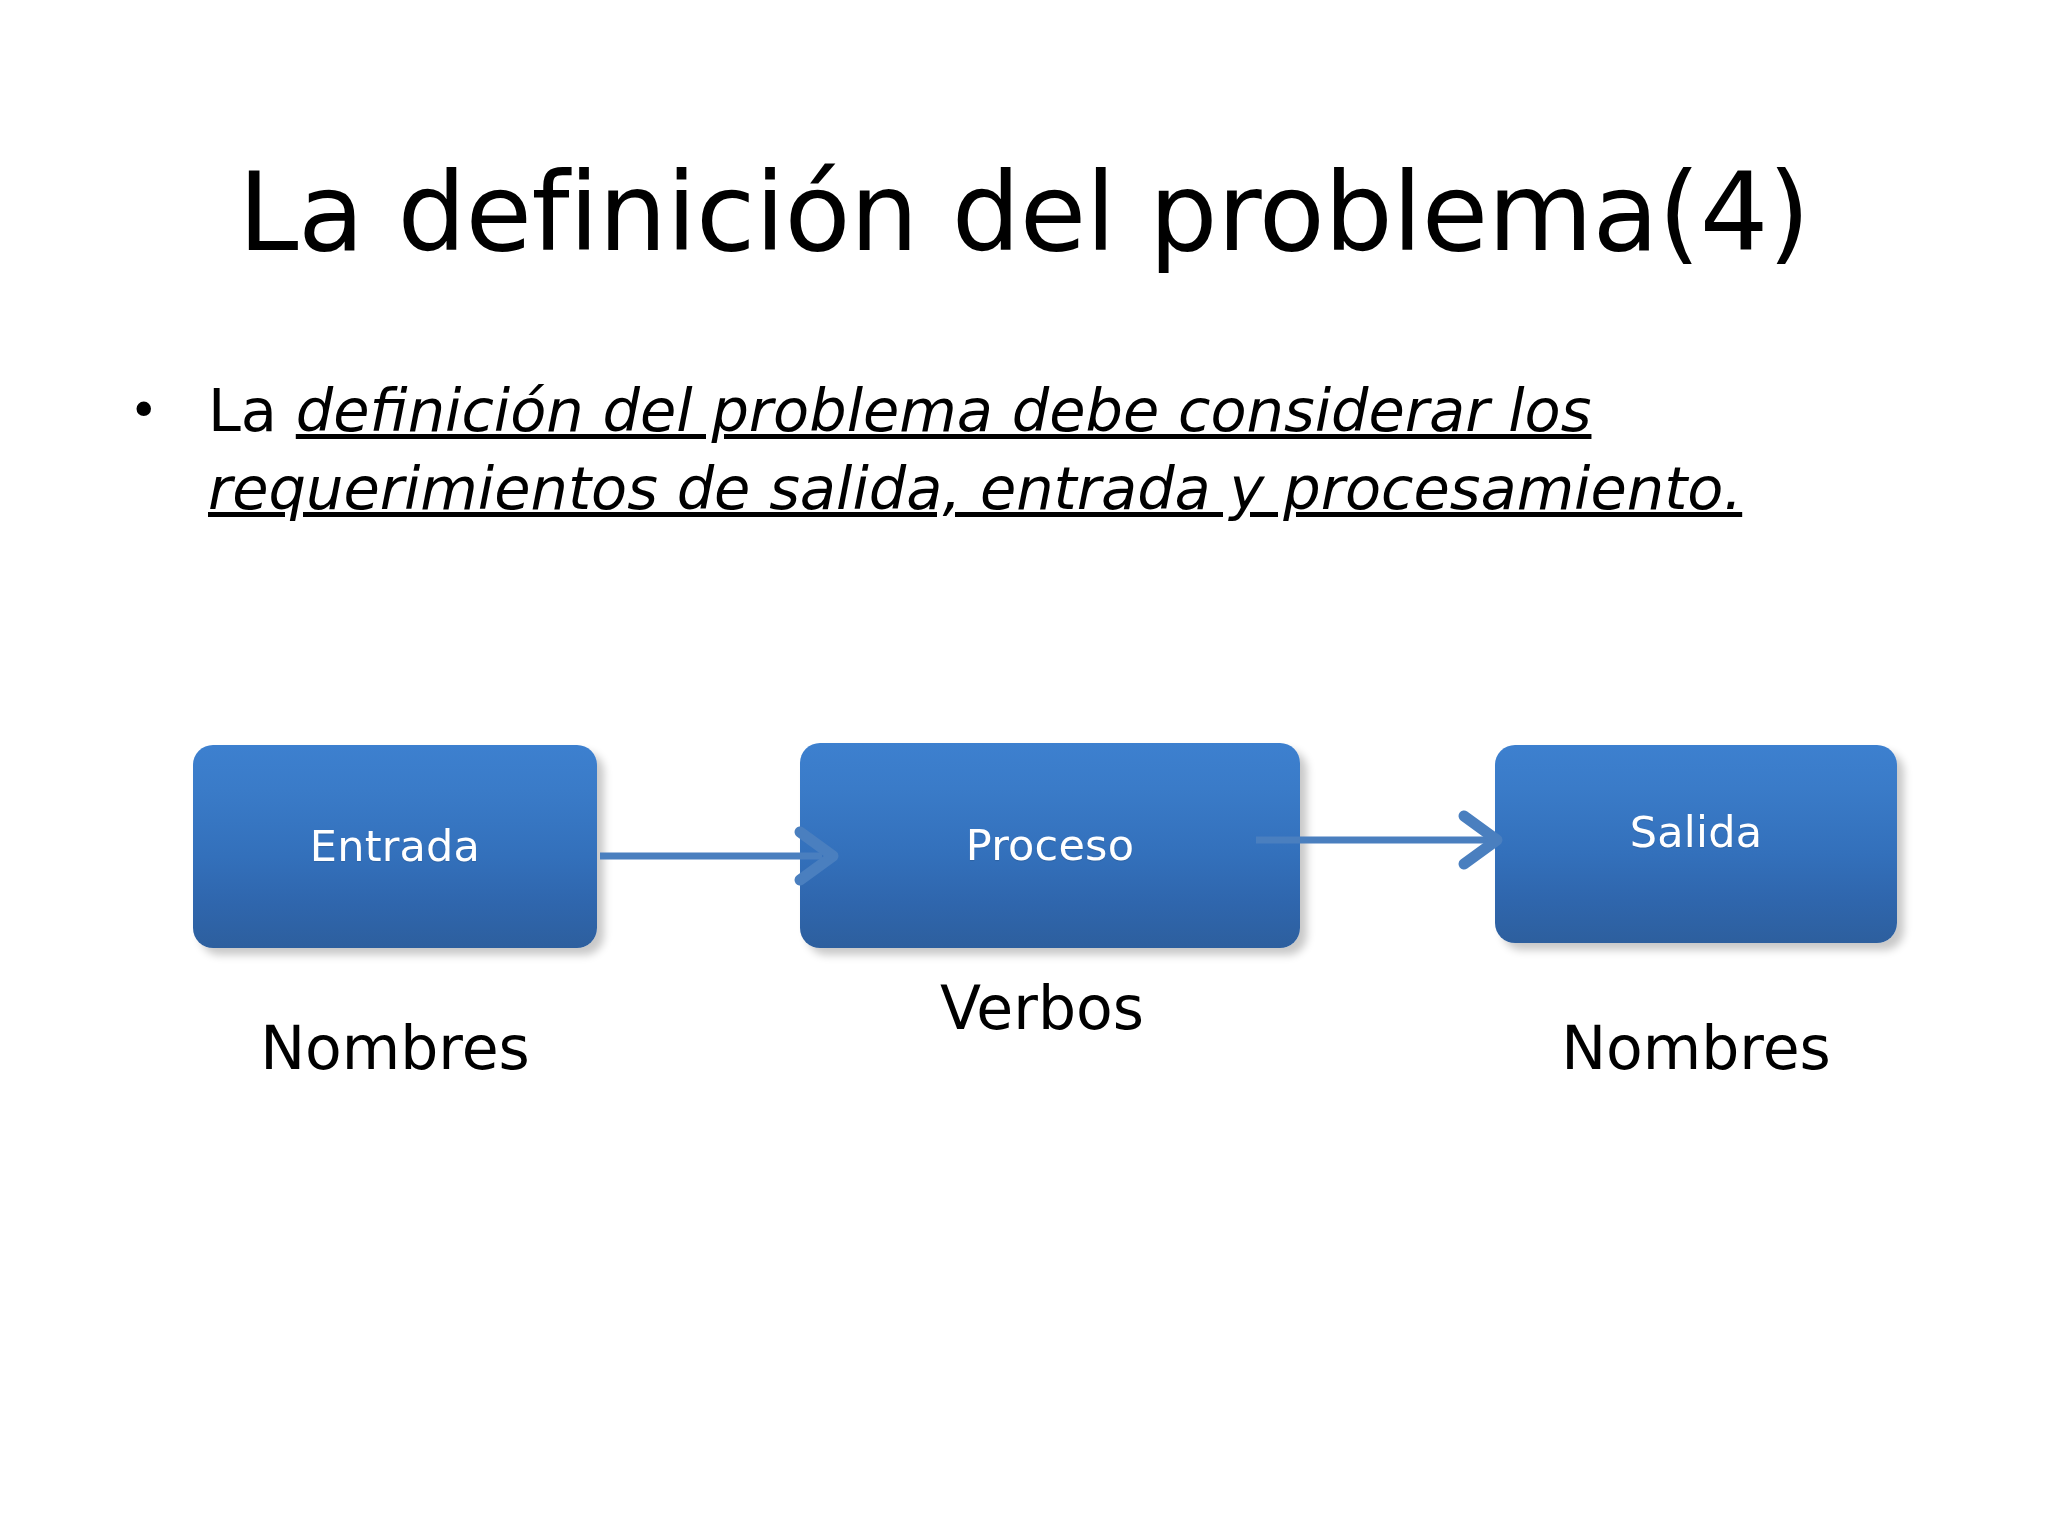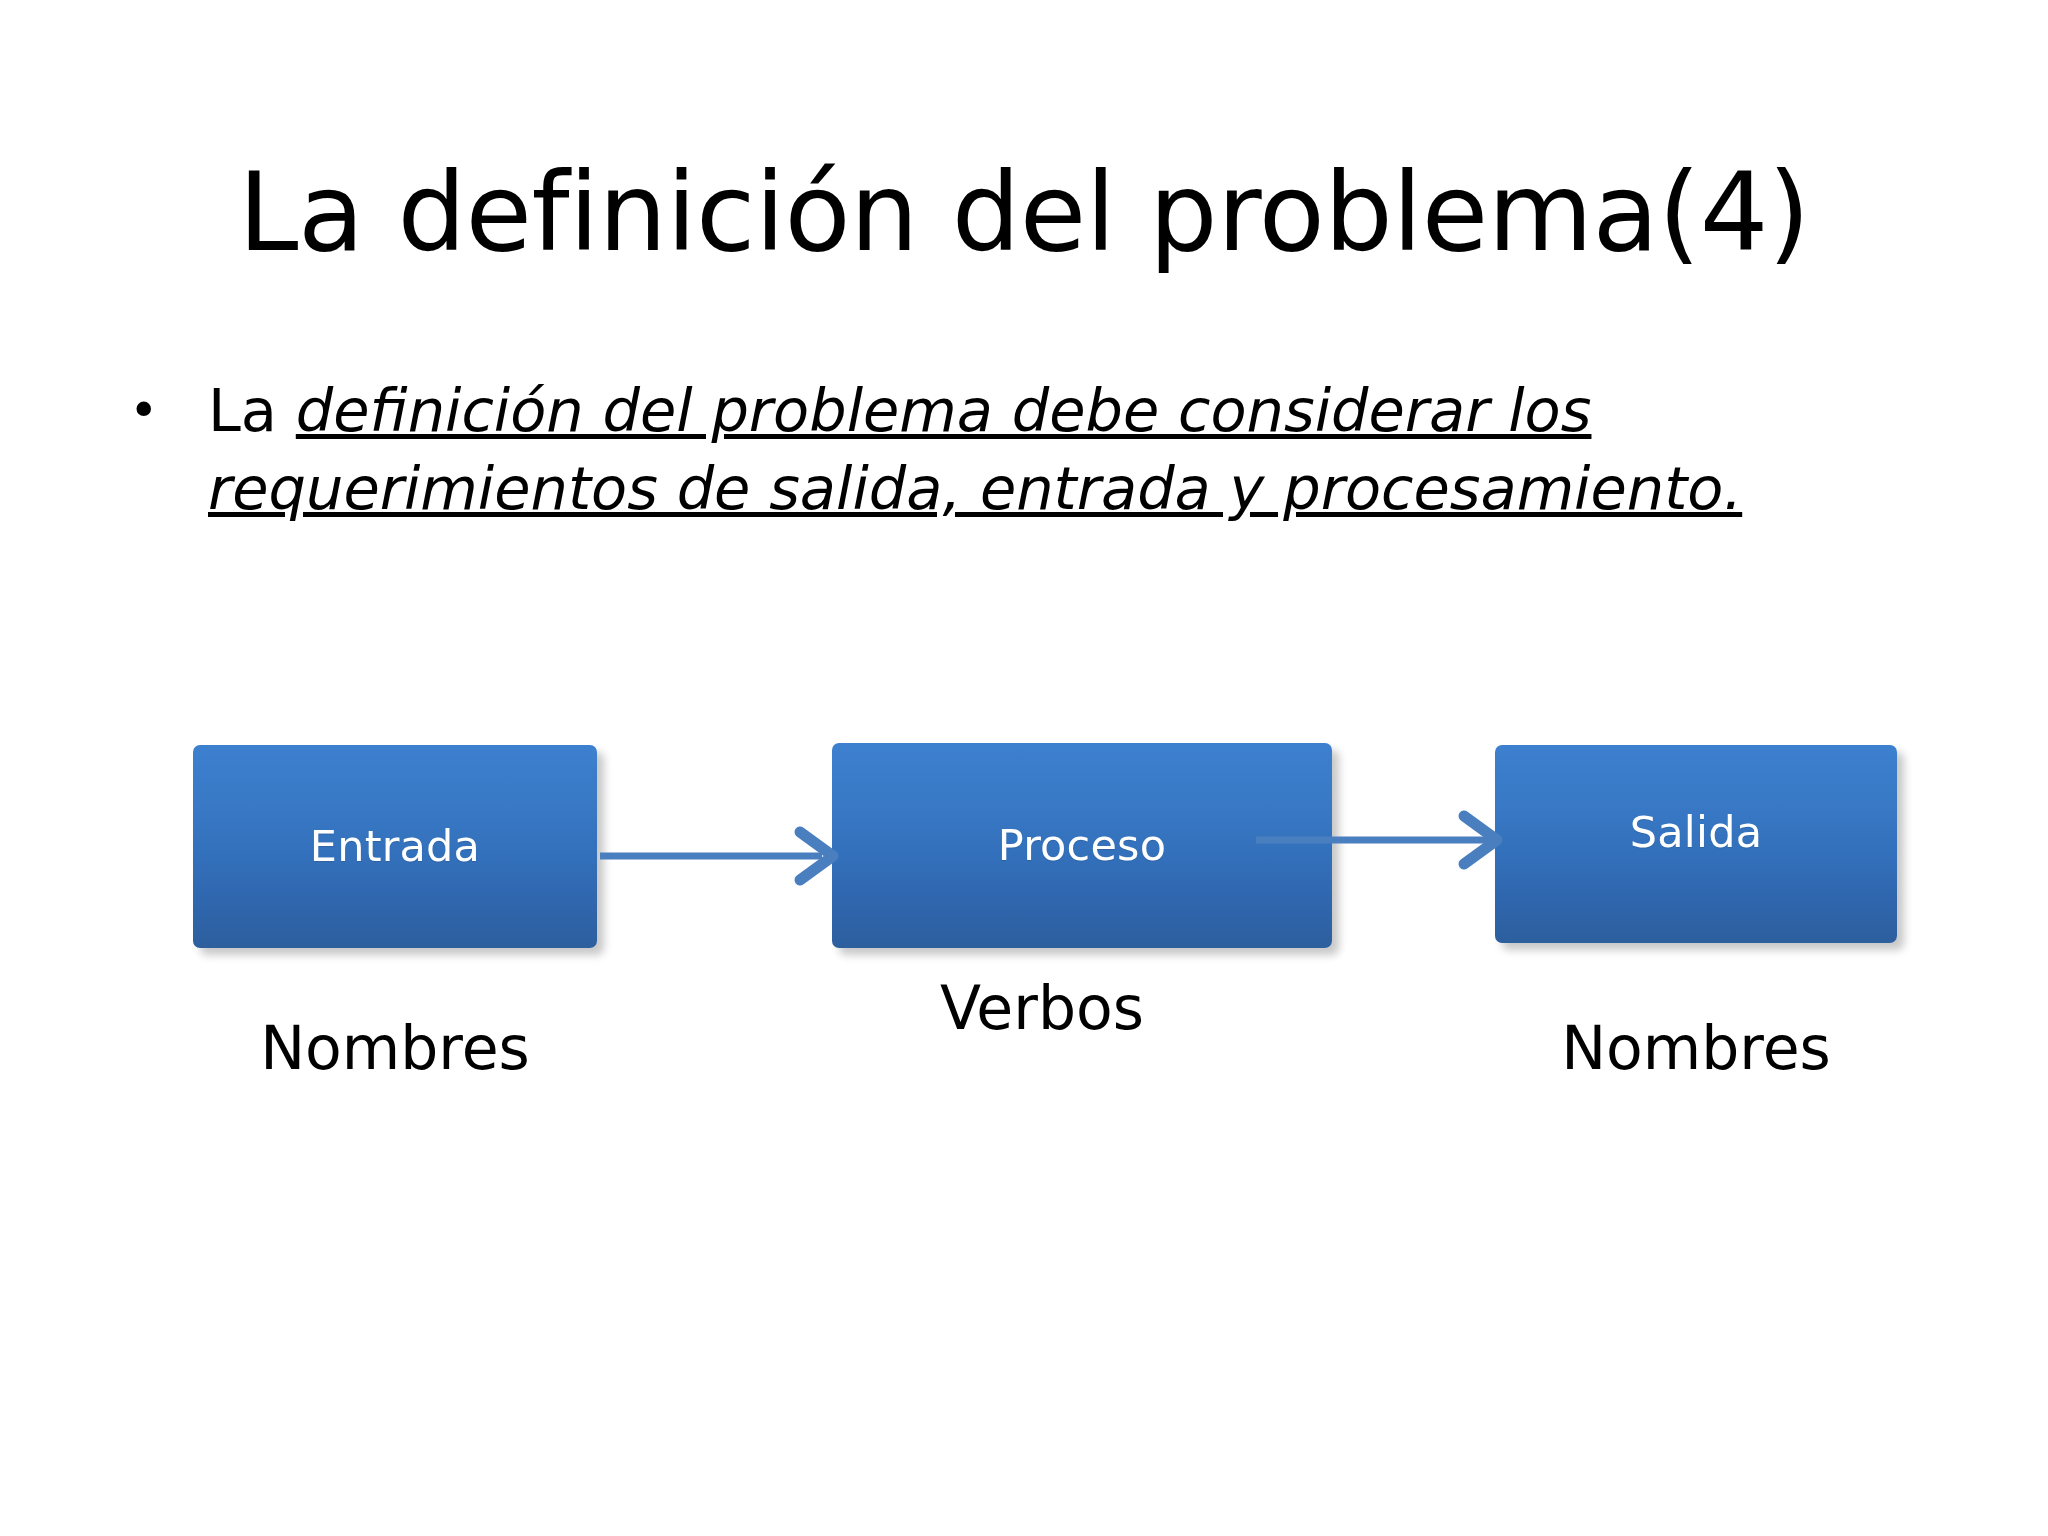--- a/index.html
+++ b/index.html
@@ -78,21 +78,21 @@
     position: absolute;
     left: 0;
     top: 0;
     width: 2048px;
     height: 1536px;
     pointer-events: none;
   }
 
   .proc-box {
     position: absolute;
-    border-radius: 7px;
+    border-radius: 20px;
     background: linear-gradient(to bottom, #3d80cf 0%, #3a7bc8 22%, #3370bb 55%, #2f66ad 78%, #2d5f9e 100%);
     box-shadow: 7px 7px 9px rgba(0,0,0,0.22);
     display: flex;
     align-items: center;
     justify-content: center;
     pointer-events: auto;
   }
 
   .proc-box-label {
     color: #ffffff;
@@ -105,21 +105,21 @@
   }
 
   #box-entrada {
     left: 193px;
     top: 745px;
     width: 404px;
     height: 203px;
   }
 
   #box-proceso {
-    left: 832px;
+    left: 800px;
     top: 743px;
     width: 500px;
     height: 205px;
   }
 
   #box-salida {
     left: 1495px;
     top: 745px;
     width: 402px;
     height: 198px;

